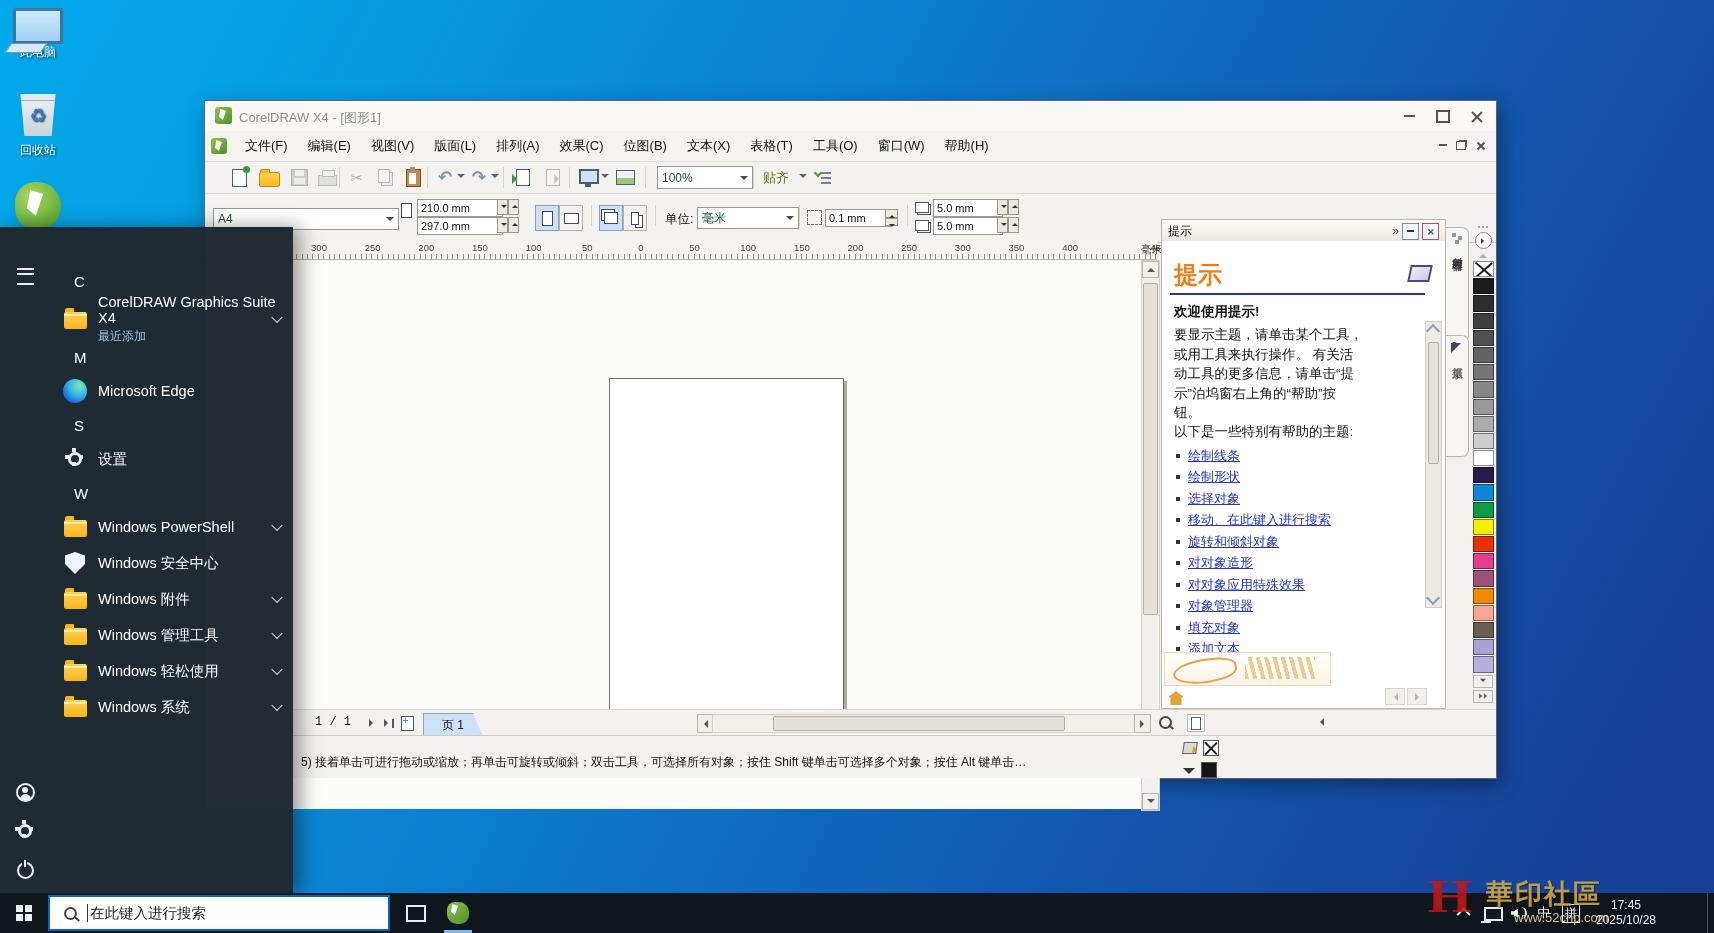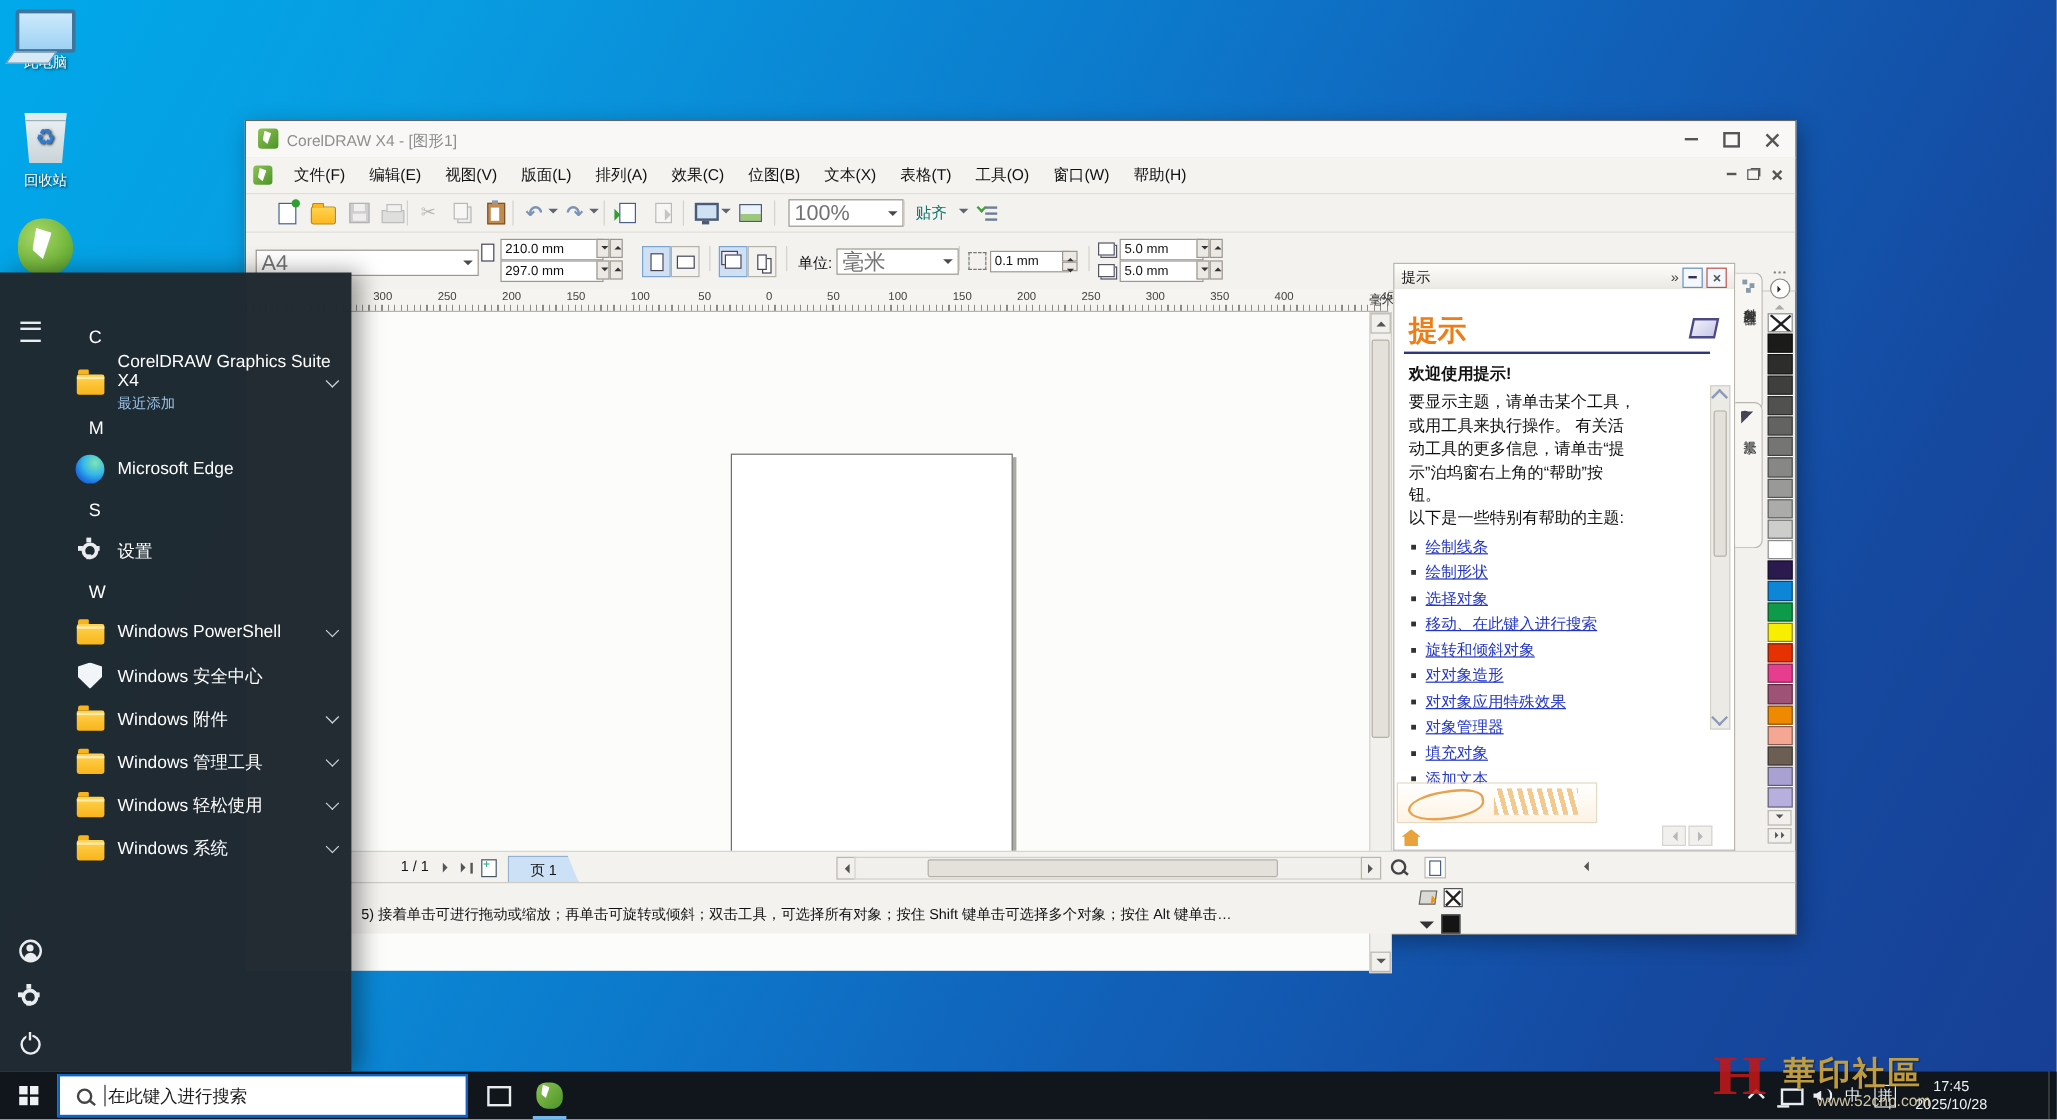--- a/index.html
+++ b/index.html
@@ -63,24 +63,24 @@
   .caret{position:absolute;top:12px;width:0;height:0;border:4px solid transparent;border-top-color:#5d6570;}
   .i-page{width:12px;height:15px;background:#fff;border:1px solid #47608a;position:relative;}
   .i-page.imp::after{content:"";position:absolute;left:-5px;top:4px;border:5px solid transparent;border-left-color:#2f9e33;}
   .i-page.exp::after{content:"";position:absolute;right:-5px;top:4px;border:5px solid transparent;border-left-color:#6f7f96;}
   .i-mon{width:16px;height:11px;border:2px solid #4b5a75;background:#cfe2f4;position:relative;margin-top:-2px;}
   .i-mon::after{content:"";position:absolute;left:4px;bottom:-5px;width:6px;height:3px;background:#4b5a75;}
   .i-pic{width:17px;height:13px;border:1px solid #4b5a75;background:linear-gradient(#eaf2fb 55%,#9ec77a 55%);position:relative;}
   .i-opt{width:16px;height:15px;position:relative;}
   .i-opt::before{content:"";position:absolute;left:6px;top:2px;width:10px;height:2px;background:#6f7f96;box-shadow:0 5px 0 #6f7f96,0 10px 0 #6f7f96;}
   .i-opt::after{content:"";position:absolute;left:0;top:0;width:4px;height:4px;border-left:2px solid #3fa03f;border-bottom:2px solid #3fa03f;transform:rotate(-45deg);box-shadow:0 0 0 transparent;}
-  .combo{position:absolute;background:#fff;border:1px solid #9b978f;font-size:18px;color:#737373;display:flex;align-items:center;padding:0 4px;}
+  .combo{position:absolute;background:#fff;border:1px solid #9b978f;font-size:12px;color:#14532d;display:flex;align-items:center;padding:0 4px;}
   .combo .cv{flex:1;}
   .dropcaret{width:0;height:0;border:4px solid transparent;border-top-color:#4a4a4a;margin-top:4px;}
-  .snaplbl{position:absolute;font-size:13px;color:#0f766e;}
+  .snaplbl{position:absolute;font-size:13px;color:#4d7c0f;}
 
   
   #propbar{position:absolute;left:0;top:93px;right:0;height:48px;background:#f3f2ef;border-bottom:1px solid #cfccc5;}
   .spinbox{position:absolute;height:16px;background:#fff;border:1px solid #9b978f;font-size:11px;color:#111;display:flex;align-items:center;padding:0 3px;}
   .spinbtns{position:absolute;width:22px;height:16px;display:flex;}
   .spinbtns i{flex:1;border:1px solid #9b978f;background:#ece9e4;position:relative;}
   .spinbtns i::after{content:"";position:absolute;left:3px;top:5px;border:3px solid transparent;}
   .spinbtns i.dn::after{border-top-color:#333;}
   .spinbtns i.up::after{border-bottom-color:#333;top:2px;}
   .pbtn{position:absolute;top:11px;width:22px;height:24px;border:1px solid #b5b2aa;background:#f3f2ef;display:flex;align-items:center;justify-content:center;}
@@ -449,21 +449,21 @@
       <div class="sb-btn" style="left:0;top:0;width:15px;height:15px;">
           <div class="tri up"></div>
         </div>
       <div class="sb-thumb" style="left:1px;top:22px;width:13px;height:330px;"></div>
       <div class="sb-btn" style="left:0;bottom:0;width:15px;height:15px;">
           <div class="tri dn"></div>
         </div>
     </div>
 
     <div id="navrow">
-      <span style="position:absolute;left:129px;top:5px;">1 / 1</span>
+      <span style="position:absolute;left:110px;top:5px;font-family:Liberation Mono, monospace;">1 / 1</span>
       <div class="navbtn" style="left:160px;">
           <div class="tri rt" style="margin-left:0;"></div>
         </div>
       <div class="navbtn" style="left:176px;">
           <div class="tri rt" style="margin-left:0;"></div>
           <div style="width:2px;height:9px;background:#555;"></div>
         </div>
       <div class="navbtn" style="left:194px;">
           <div class="i-addpage"></div>
         </div>

